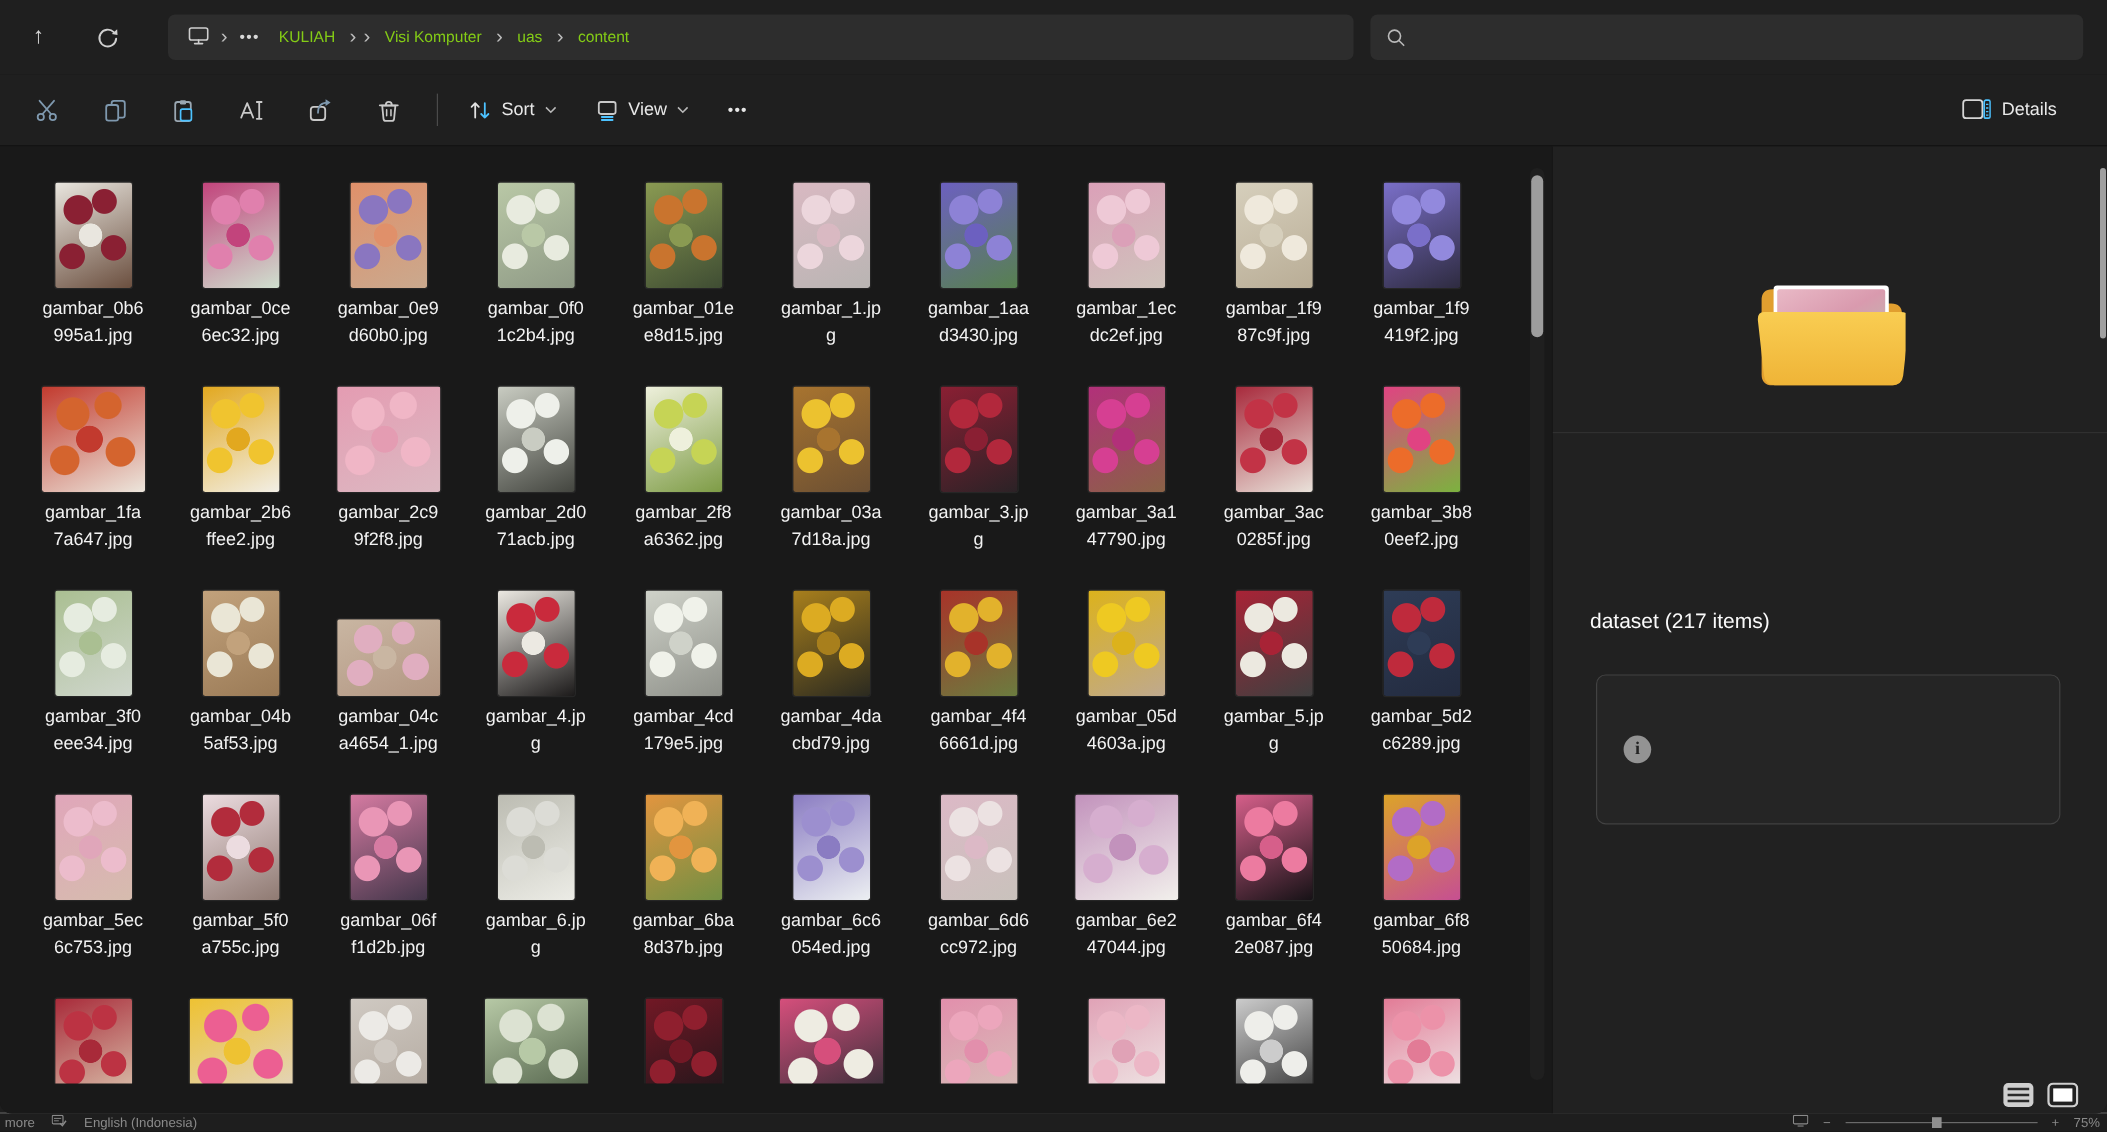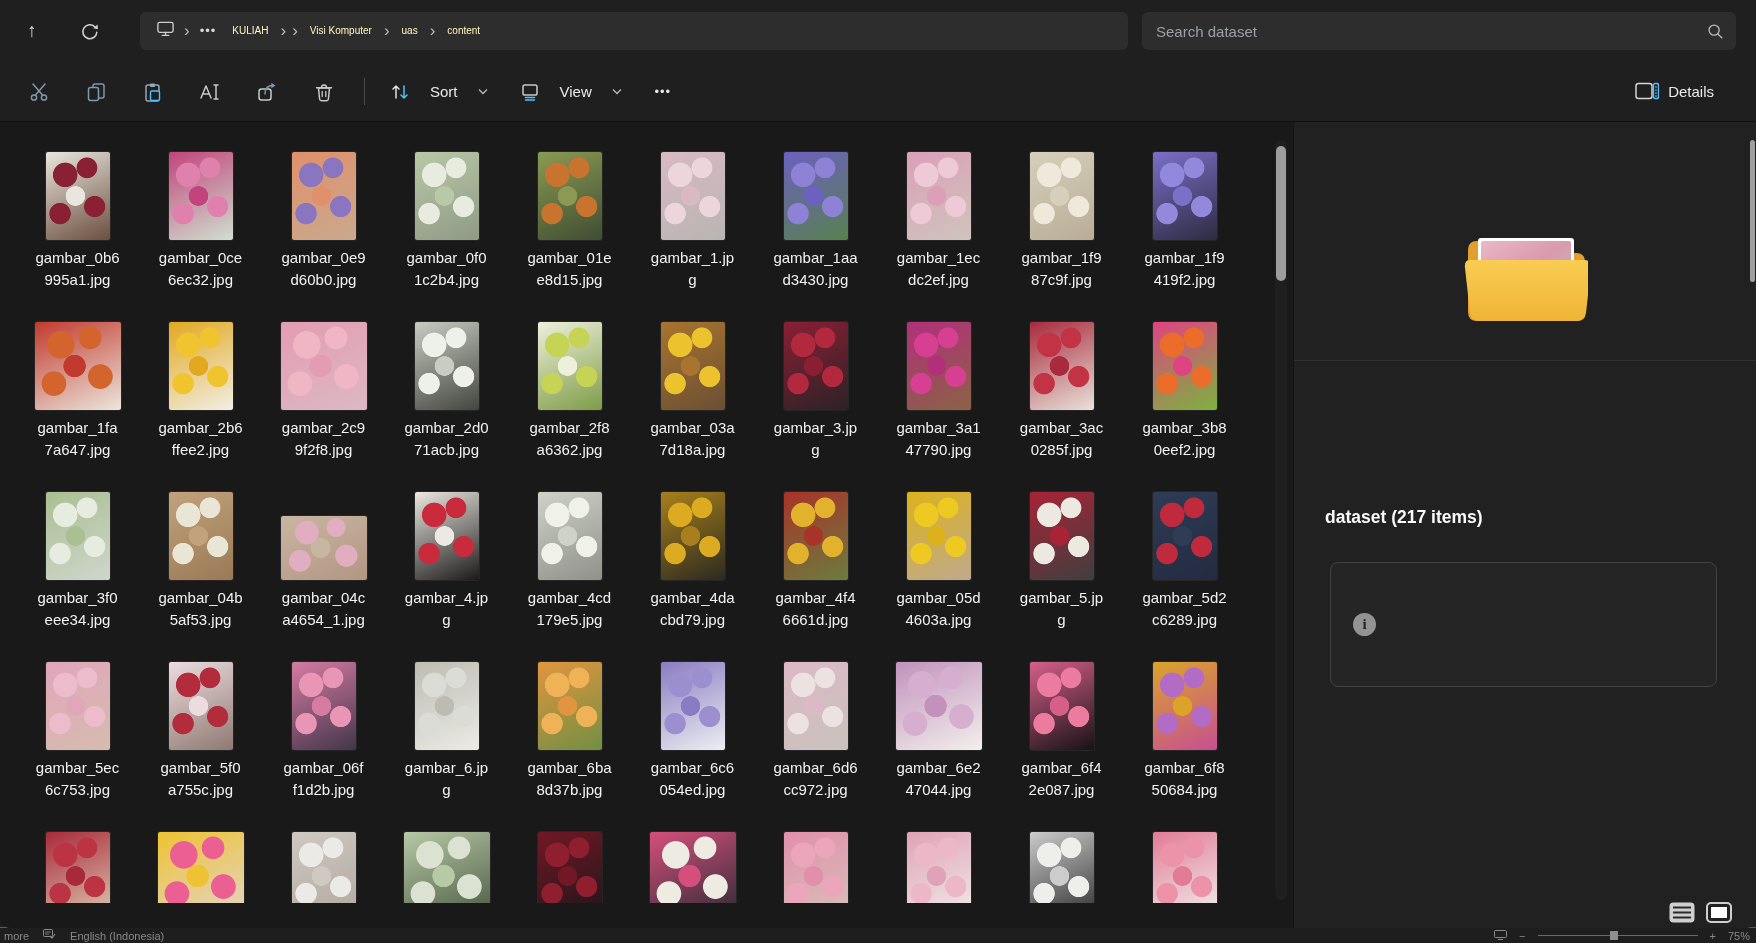--- a/index.html
+++ b/index.html
@@ -18,34 +18,34 @@
   .window{position:absolute;left:0;top:0;width:1756px;height:928px;background:#191919;
           border-radius:0 0 10px 10px;overflow:hidden;z-index:2;}
 
   
   .navbar{display:flex;align-items:center;height:62px;background:#1f1f1f;padding:0 20px 0 12px;}
   .nav-btn{width:40px;height:36px;display:flex;align-items:center;justify-content:center;border-radius:5px;
            color:#d6d6d6;font-size:19px;flex:0 0 auto;}
   .nav-btn:first-child{margin-right:18px;}
   .crumb-bar{flex:1;height:38px;background:#2d2d2d;border-radius:6px;display:flex;align-items:center;
              padding:0 10px;margin:0 14px 0 30px;min-width:0;}
-  .crumb{padding:0 9px;height:30px;line-height:30px;border-radius:4px;color:#fef9c3;font-size:10px;white-space:nowrap;}
+  .crumb{padding:0 9px;height:30px;line-height:30px;border-radius:4px;color:#84cc16;font-size:13px;white-space:nowrap;}
   .crumb-chevron{color:#bdbdbd;font-size:17px;padding:0 3px;line-height:30px;}
   .crumb-overflow{color:#d8d8d8;letter-spacing:1px;font-size:13px;padding:0 7px;}
   .search-box{width:594px;height:38px;background:#2d2d2d;border-radius:6px;display:flex;align-items:center;
               padding:0 12px;box-sizing:border-box;}
   .search-box input{flex:1;background:transparent;border:none;outline:none;color:#e6e6e6;font-size:15px;
                     font-family:"Liberation Sans",sans-serif;}
   .search-box input::placeholder{color:#9aa0a3;opacity:1;}
 
   
   .cmdbar{display:flex;align-items:center;height:59px;background:#1f1f1f;padding:0 10px;border-bottom:1px solid #111;}
   .cmd-btn{width:57px;height:42px;display:flex;align-items:center;justify-content:center;border-radius:5px;flex:0 0 auto;}
   .cmd-sep{width:1px;height:27px;background:#4a4a4a;margin:0 12px;flex:0 0 auto;}
-  .cmd-dd{display:flex;align-items:center;gap:20px;height:42px;padding:0 13px;border-radius:5px;
+  .cmd-dd{display:flex;align-items:center;gap:8px;height:42px;padding:0 13px;border-radius:5px;
           color:#e8e8e8;font-size:15px;flex:0 0 auto;margin-right:6px;justify-content:center;}
   .details-btn{margin-left:auto;margin-right:20px;display:flex;align-items:center;gap:9px;height:42px;
                padding:0 12px;border-radius:5px;color:#eaeaea;font-size:15px;}
 
   
   .main{display:flex;height:806px;}
   .grid-area{position:relative;width:1293px;height:100%;background:#191919;flex:0 0 auto;}
   .file-grid{display:grid;grid-template-columns:repeat(10,123px);grid-auto-rows:170px;
              padding:22px 0 0 16px;height:781px;overflow:hidden;box-sizing:border-box;}
   .file-item{display:flex;flex-direction:column;align-items:center;border-radius:4px;}
@@ -56,21 +56,21 @@
   .thumb.ls{width:86px;height:64px;}
   .file-label{margin-top:7px;display:flex;flex-direction:column;align-items:center;
               font-size:15px;line-height:22px;color:#f2f2f2;text-align:center;}
   .v-scroll{position:absolute;right:6px;top:18px;width:12px;height:760px;background:#1f1f1f;border-radius:6px;}
   .v-thumb{position:absolute;left:1px;top:6px;width:10px;height:135px;background:#9d9d9d;border-radius:5px;}
 
   
   .panel{flex:1;background:#212121;border-left:1px solid #141414;position:relative;}
   .panel-folder{display:flex;justify-content:center;margin-top:102px;}
   .panel-divider{height:1px;background:#303030;margin:38px 0 0 0;}
-  .panel-title{margin:146px 0 0 31px;color:#fafafa;font-size:17.5px;font-weight:700;}
+  .panel-title{margin:146px 0 0 31px;color:#fafafa;font-size:17.5px;font-weight:400;}
   .info-box{margin:34px 0 0 36px;width:387px;box-sizing:border-box;border:1px solid #424242;border-radius:8px;
             background:#252525;display:flex;align-items:center;padding:20px 18px;min-height:125px;}
   .info-icon{flex:0 0 auto;width:23px;height:23px;border-radius:50%;background:#939393;color:#232323;
              display:flex;align-items:center;justify-content:center;font-size:15px;font-weight:700;
              font-family:"Liberation Serif",serif;margin:0 20px 0 4px;}
   .info-text{color:#f2f2f2;font-size:16.5px;line-height:25px;}
 
   
   .viewmodes{position:absolute;right:22px;bottom:4px;display:flex;gap:7px;z-index:3;}
   .vm-btn{width:30px;height:24px;display:flex;align-items:center;justify-content:center;border-radius:4px;}
@@ -132,21 +132,20 @@
         <span class="crumb">KULIAH</span>
         <span class="crumb-chevron">›</span>
         <span class="crumb-chevron">›</span>
         <span class="crumb">Visi Komputer</span>
         <span class="crumb-chevron">›</span>
         <span class="crumb">uas</span>
         <span class="crumb-chevron">›</span>
         <span class="crumb">content</span>
       </div>
       <div class="search-box">
-        <input type="text" placeholder="Search dataset" style="">
         <svg width="18" height="18" viewBox="0 0 20 20">
             <circle cx="9" cy="9" r="5.6" fill="none" stroke="#b9b9b9" stroke-width="1.5"></circle>
             <path d="M13.3 13.3l4.2 4.2" stroke="#b9b9b9" stroke-width="1.5" stroke-linecap="round"></path>
           </svg>
       </div>
     </div>
 
     <div class="cmdbar">
       <div class="cmd-btn">
         <svg width="22" height="22" viewBox="0 0 22 22">

